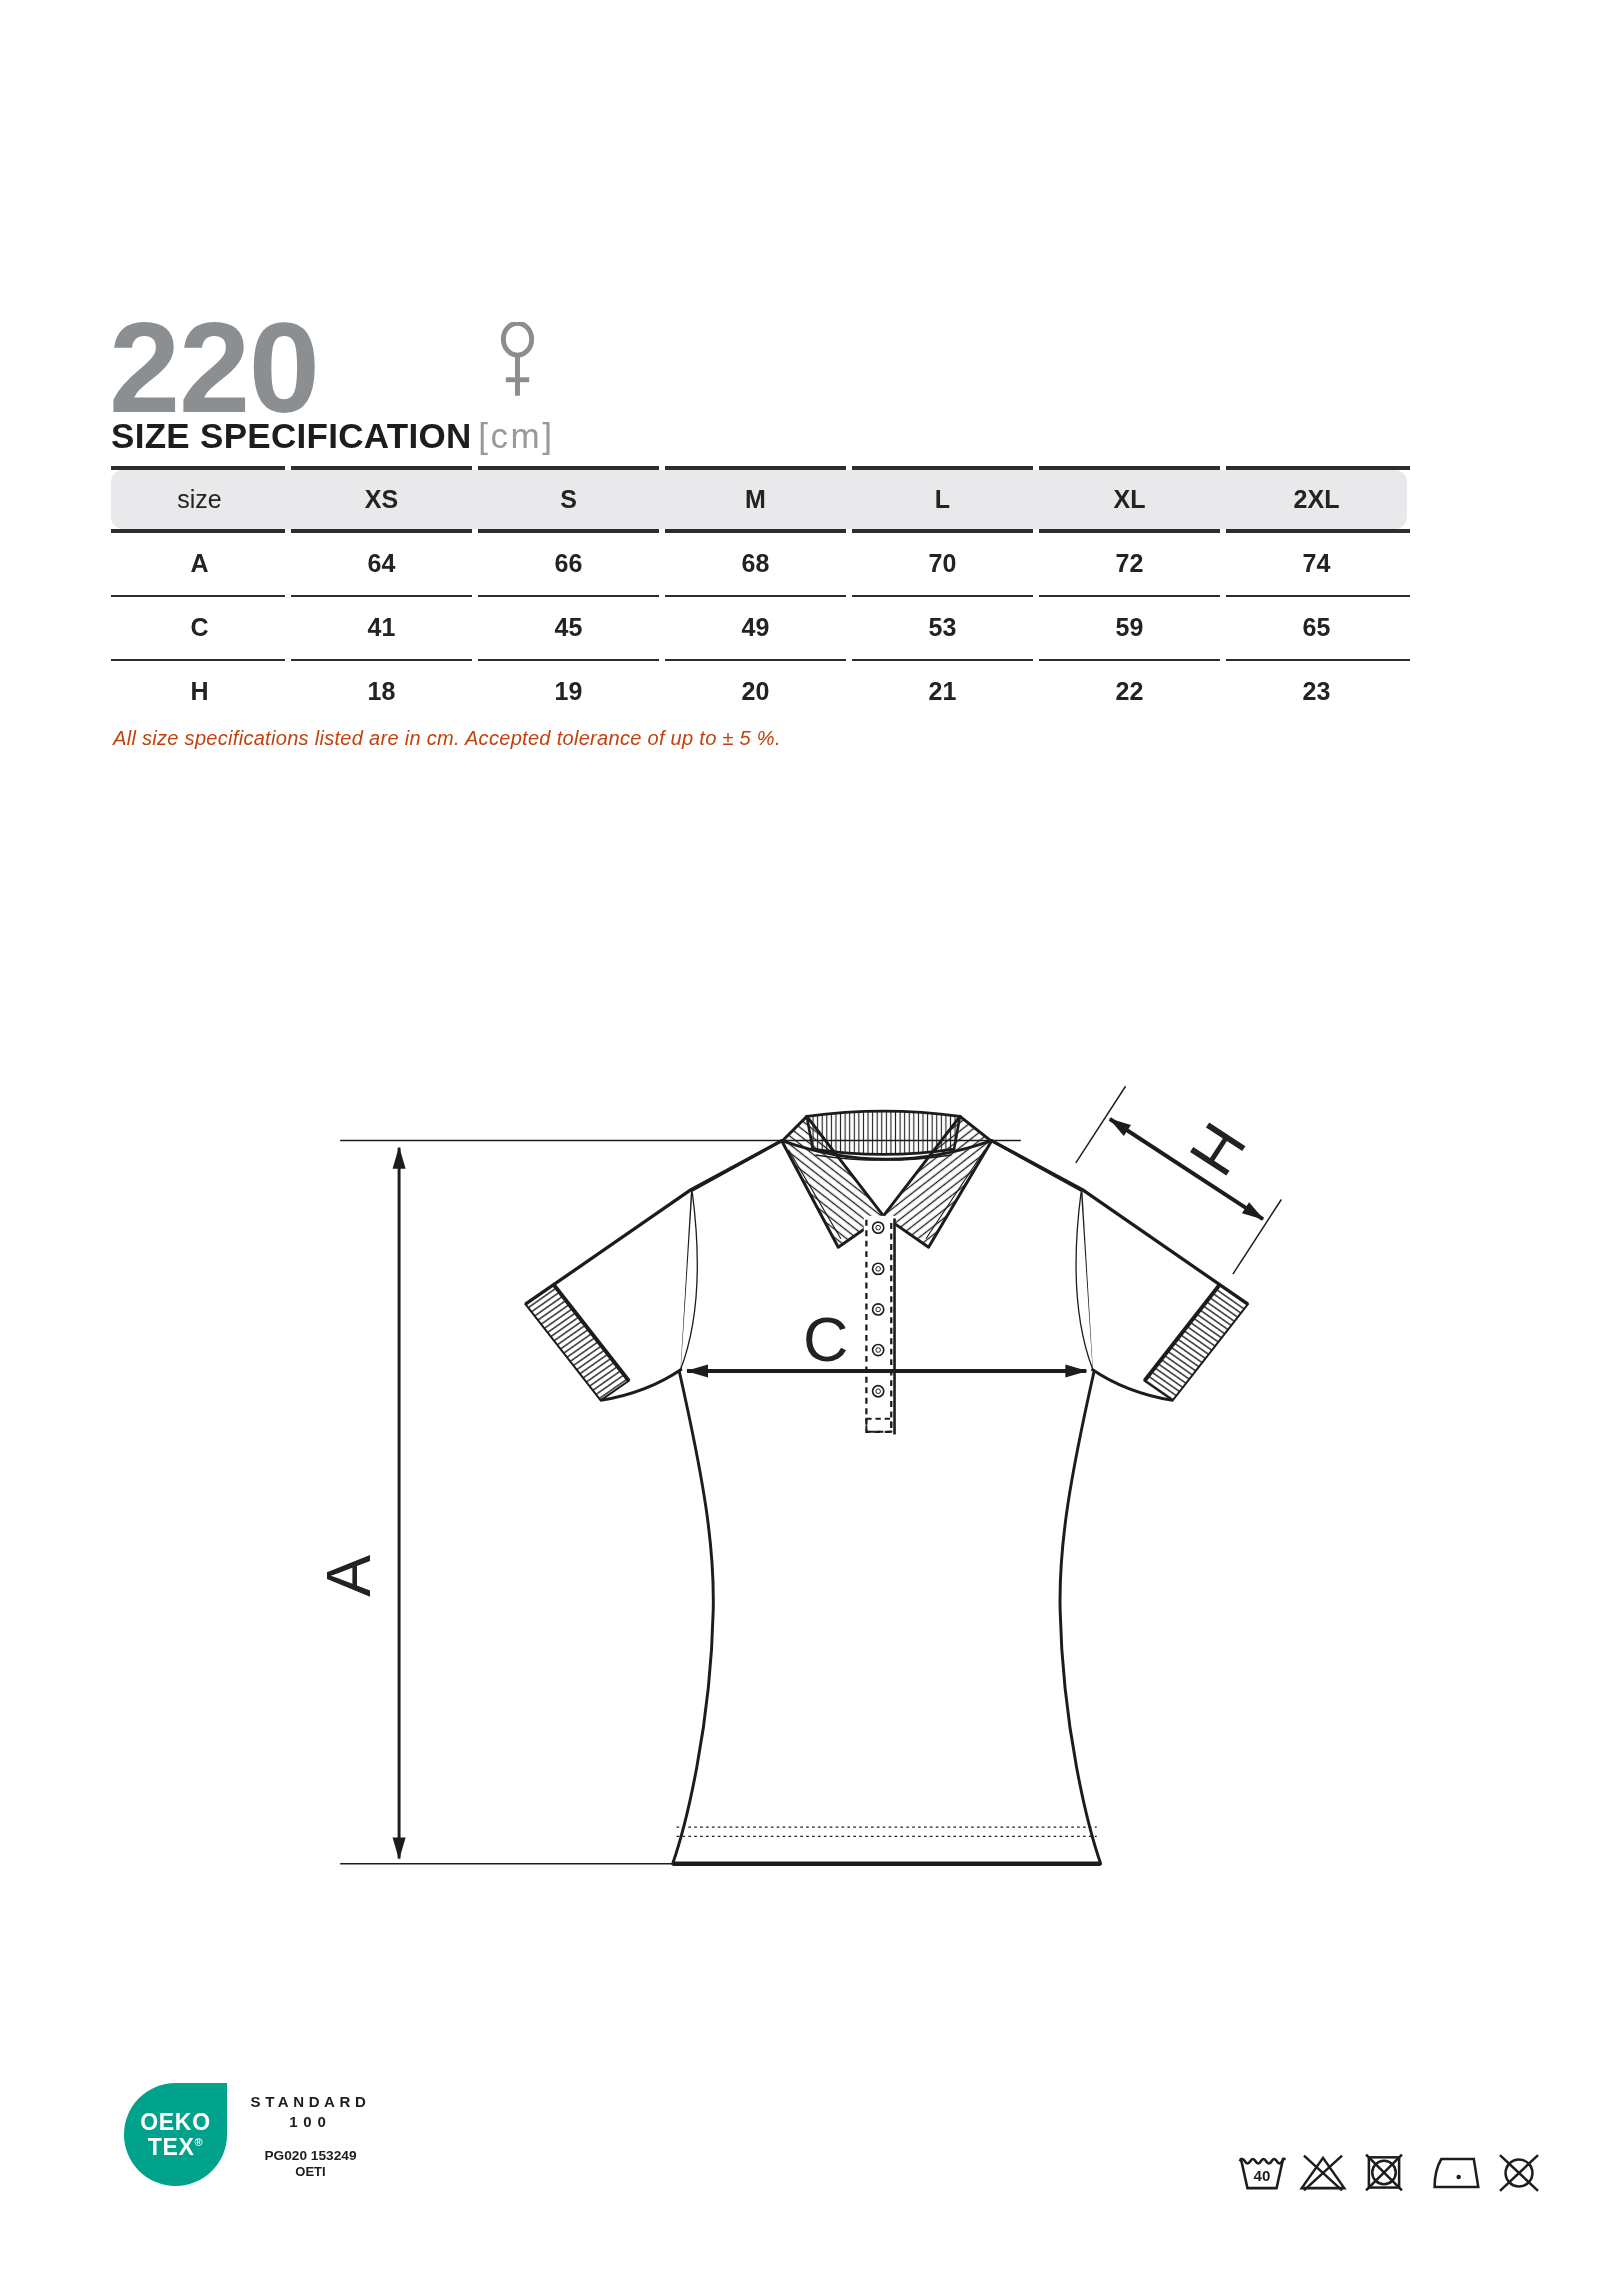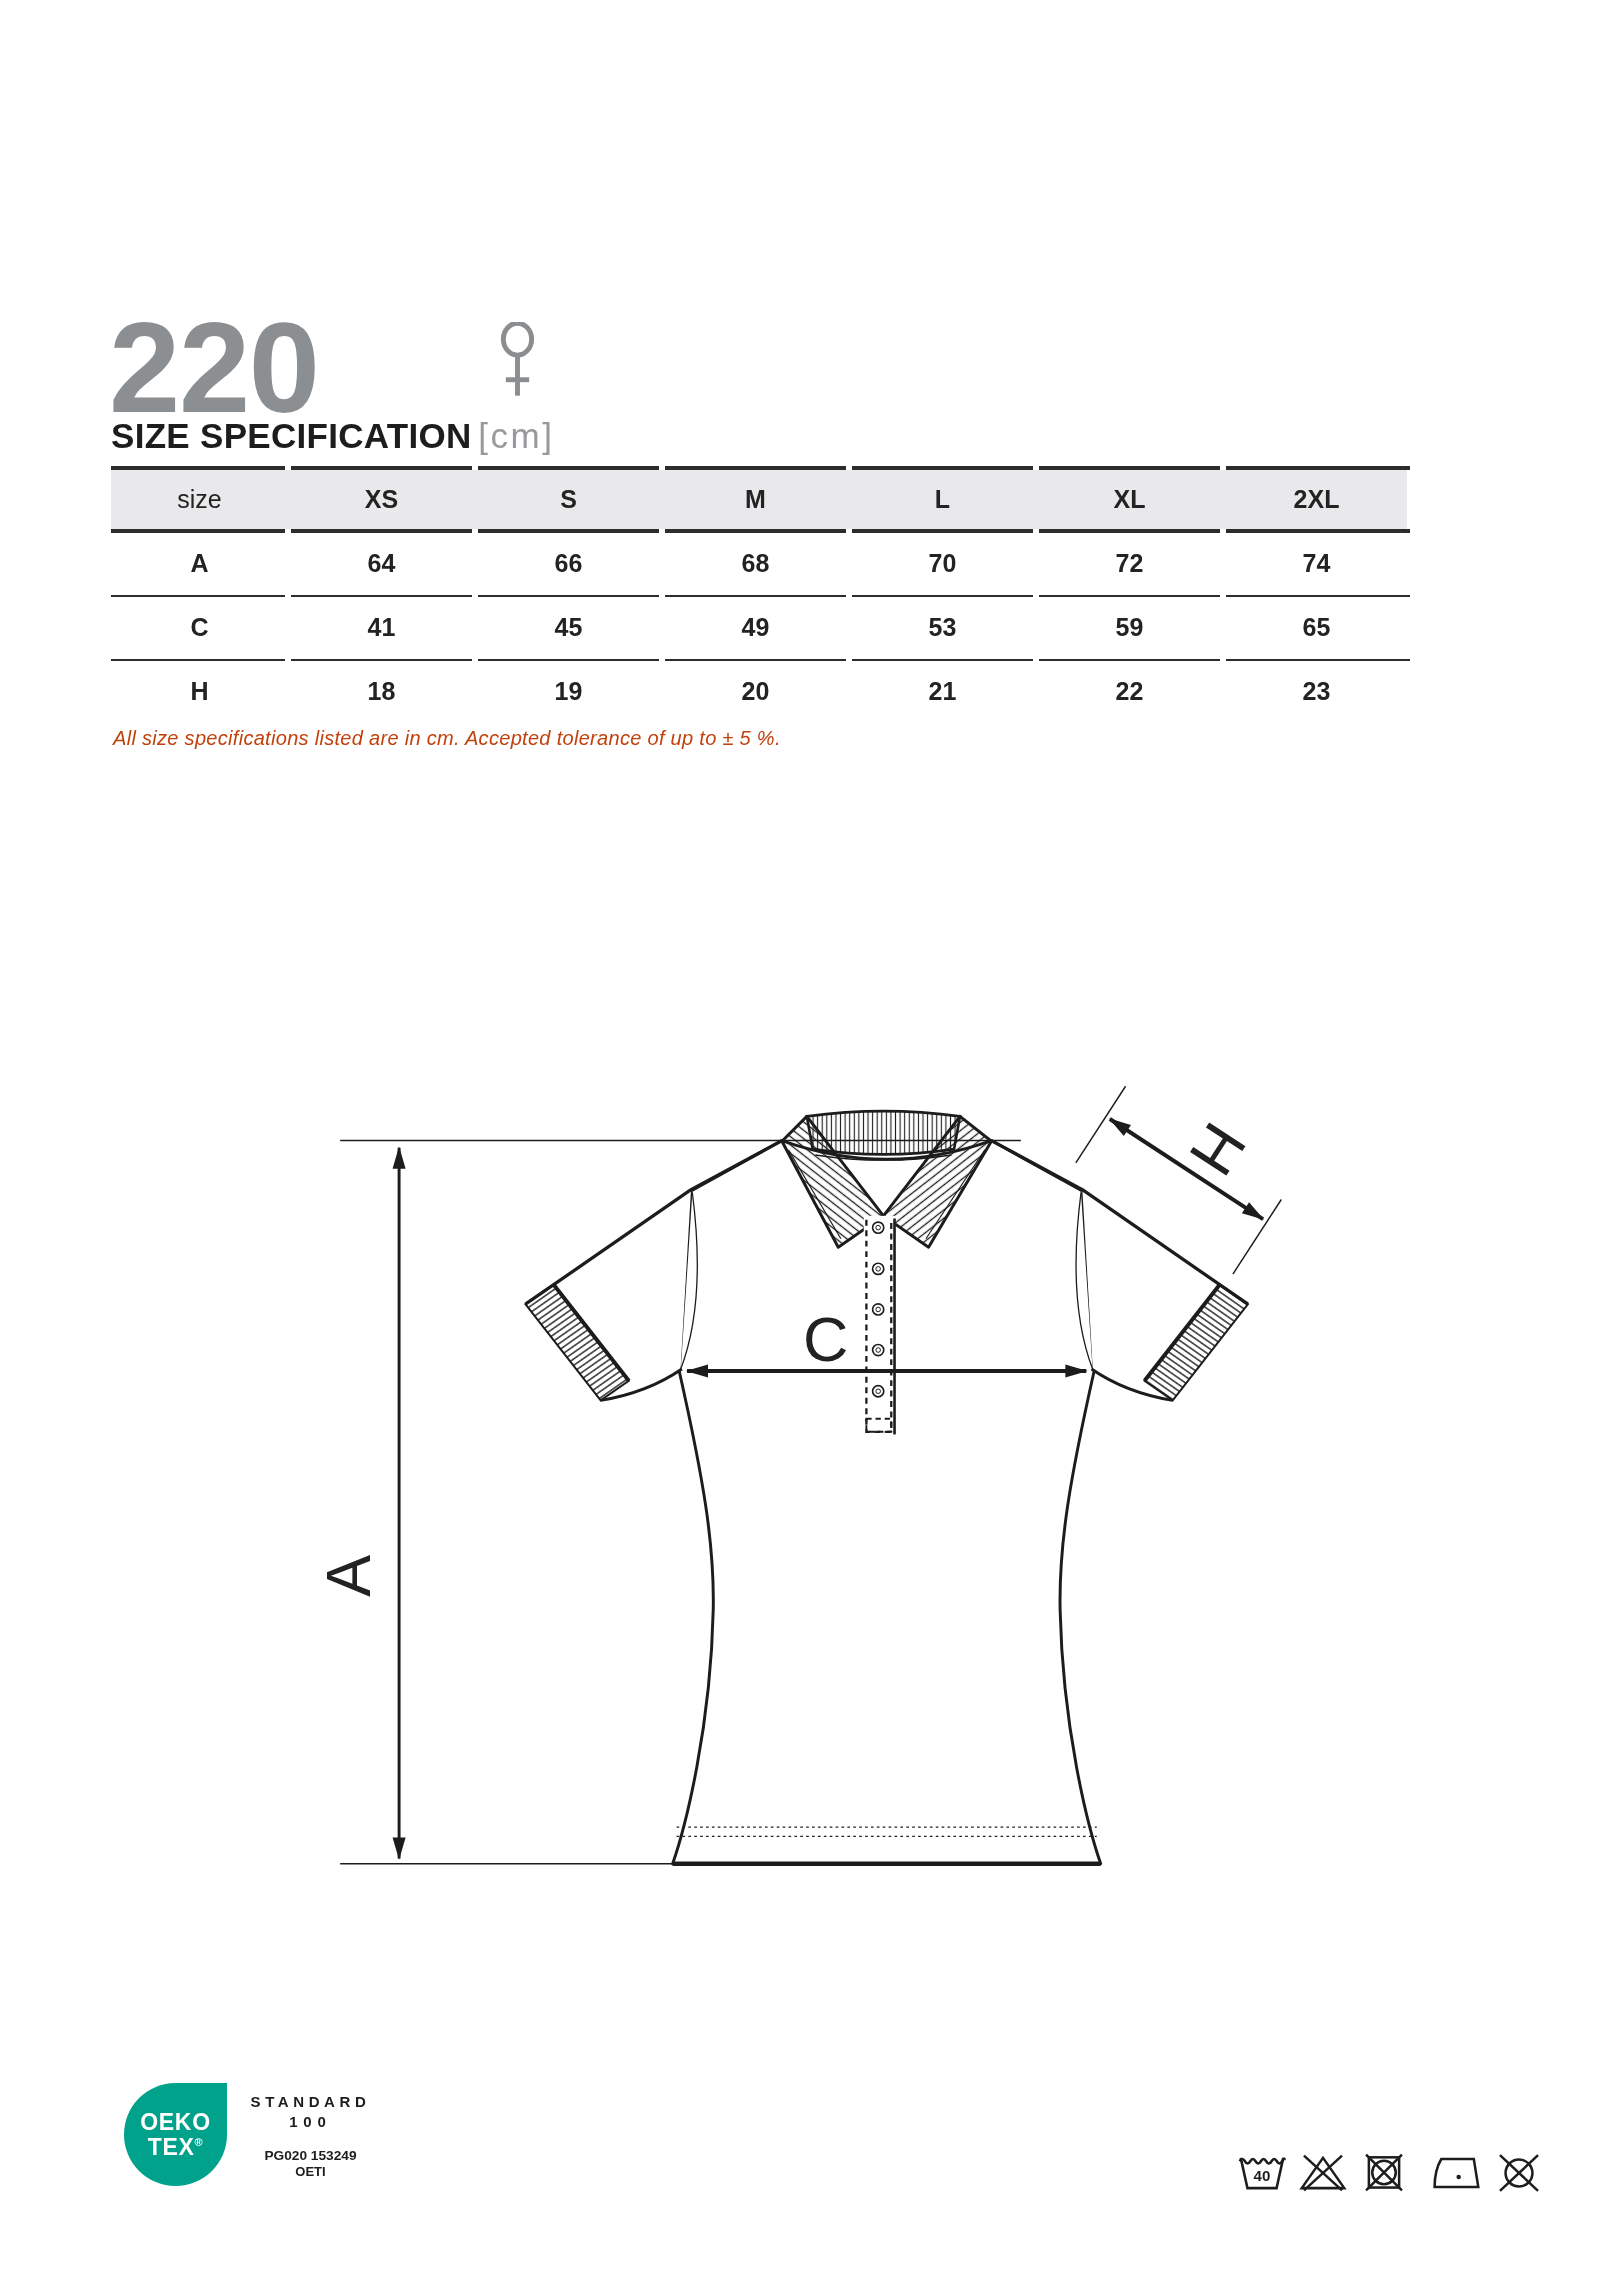--- a/index.html
+++ b/index.html
@@ -20,21 +20,21 @@
   }
   .spec-heading .unit{color:#97999c;font-weight:500;letter-spacing:2.6px;margin-left:6.5px;}
   
   .spec-table{position:absolute;left:111px;top:466px;width:1296px;}
   .trow,.rule{display:grid;grid-template-columns:177px repeat(6,187px);}
   .rule span{display:block;height:100%;background:#2d2d2d;margin:0 3.3px;}
   .rule span:first-child{margin-left:0;}
   .rule span:last-child{margin-right:0;}
   .rule.thick{height:3.9px;}
   .rule.thin{height:2px;}
-  .trow{align-items:center;}
+  .trow{align-items:center;border-radius:12px;}
   .trow .cell{
     display:flex;align-items:center;justify-content:center;
     font-size:25px;color:#232323;
   }
   .trow.header{background:#e9e9eb;height:59px;}
   .trow.header .cell{font-weight:700;}
   .trow.header .cell.size-label{font-weight:400;}
   .trow.data{height:62px;}
   .trow.data .cell.rowlabel{font-weight:700;}
   .trow.data .cell{font-weight:600;}

